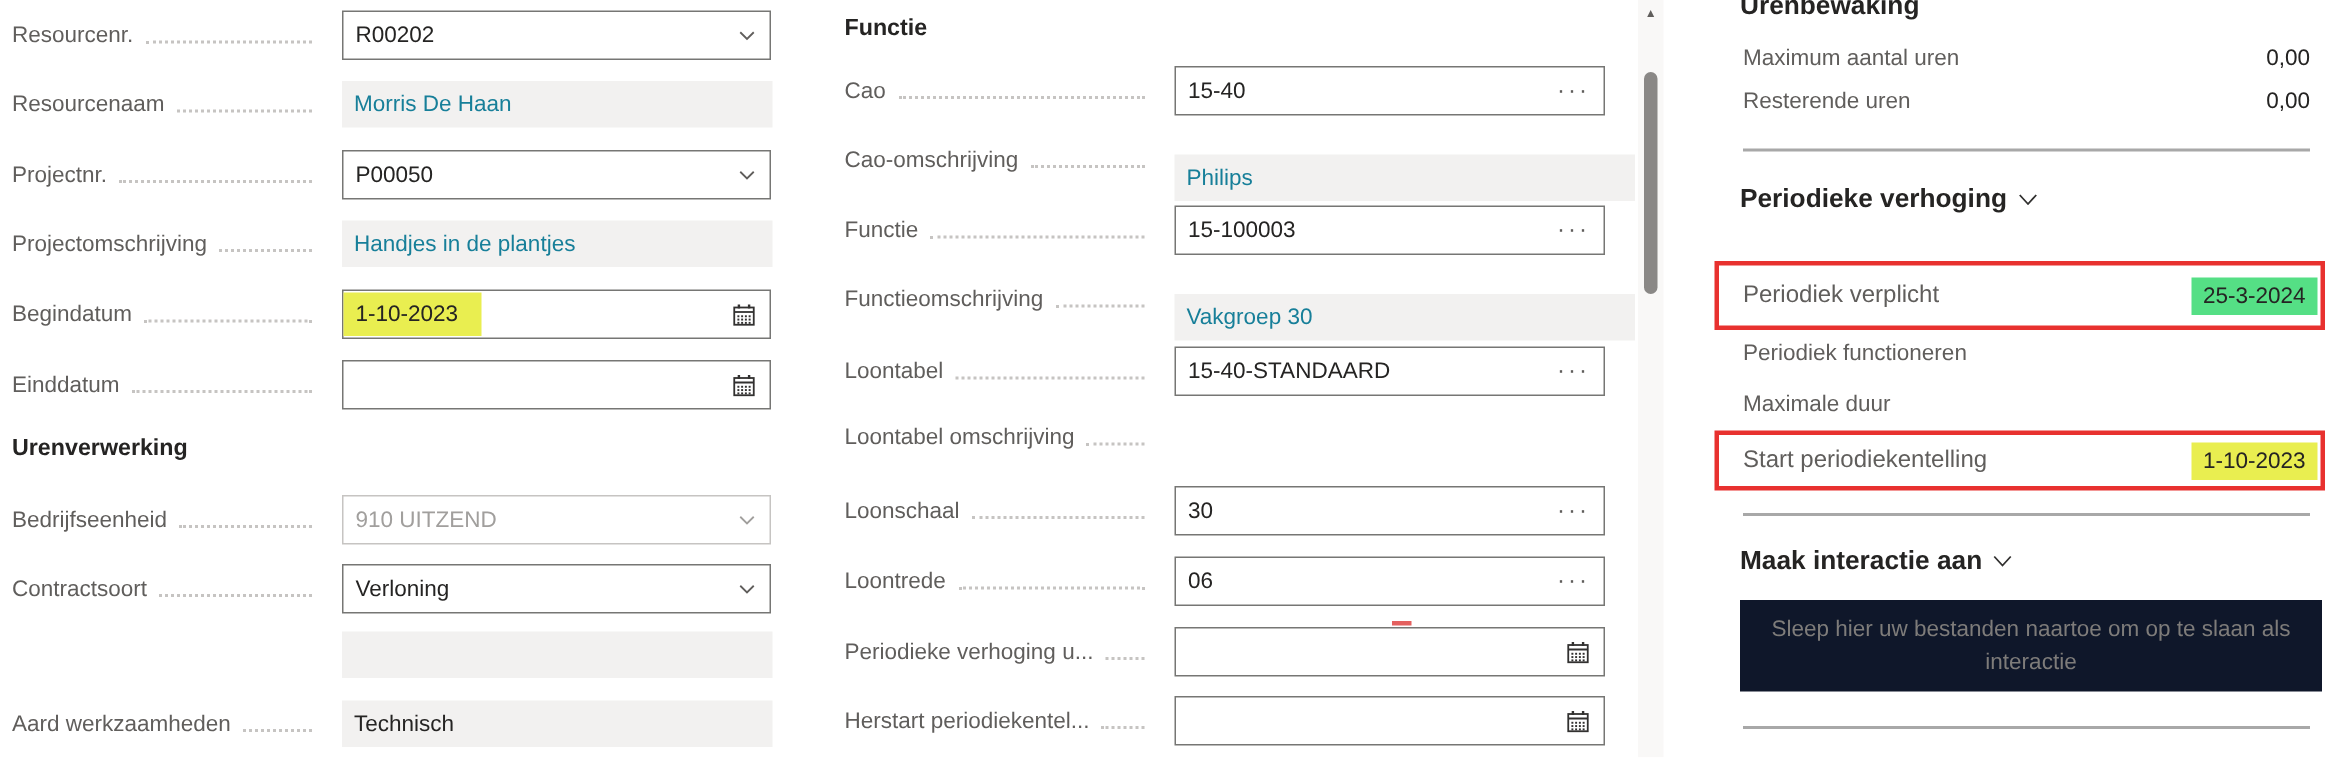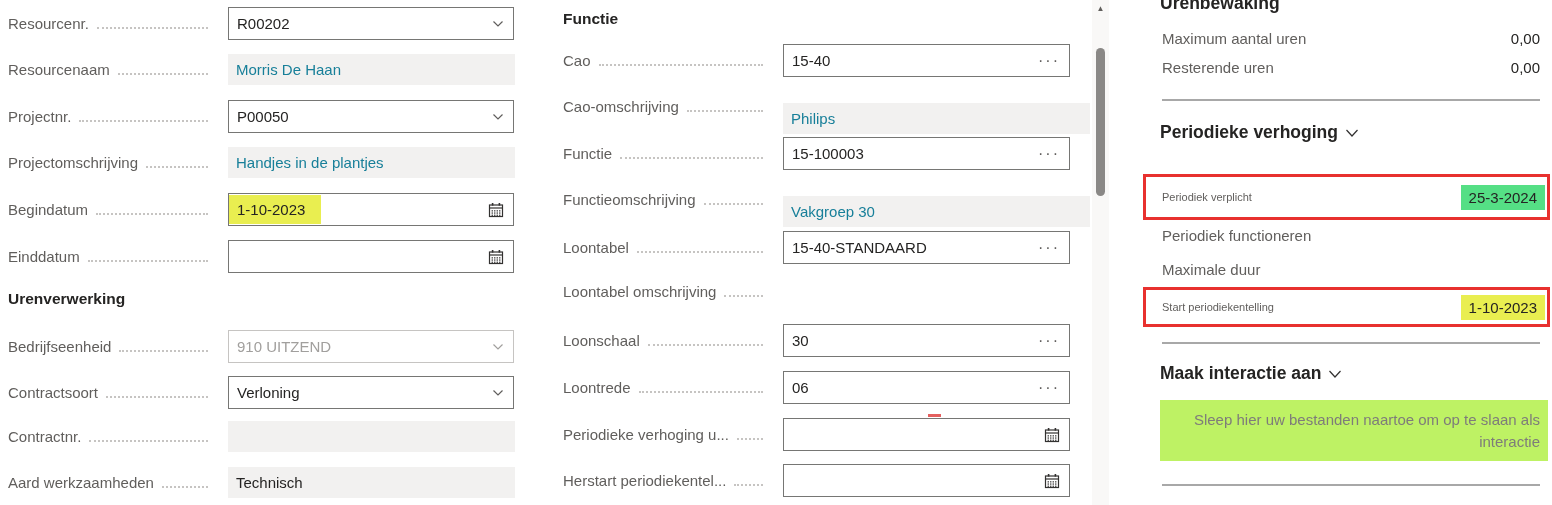--- a/index.html
+++ b/index.html
@@ -35,27 +35,27 @@
   .fb-title{position:absolute;left:1160px;font-size:17.5px;font-weight:bold;color:#252423;
             display:flex;align-items:center;gap:7px;white-space:nowrap;}
   .fb-row{position:absolute;left:1162px;width:378px;display:flex;justify-content:space-between;
           font-size:15px;color:#605e5c;height:22px;align-items:center;}
   .fb-val{color:#252423;}
   .divider{position:absolute;left:1162px;width:378px;border-top:2px solid #a8a8a8;height:0;}
   .fb-plain{position:absolute;left:1162px;font-size:15px;color:#605e5c;height:20px;display:flex;align-items:center;}
   .annot{position:absolute;left:1143px;width:407px;box-sizing:border-box;border:3px solid #e8312f;
          background:#fff;display:flex;align-items:center;justify-content:space-between;
          padding:0 2px 0 16px;}
-  .annot .a-lbl{font-size:11px;color:#605e5c;white-space:nowrap;}
+  .annot .a-lbl{font-size:16px;color:#605e5c;white-space:nowrap;}
   .chip{font-size:15px;color:#252423;padding:4px 8px;white-space:nowrap;}
   .chip.green{background:#55df85;}
   .chip.yellow{background:#e9ee50;}
   .dropzone{position:absolute;left:1160px;top:400px;width:388px;height:61px;box-sizing:border-box;
-            background:#bef264;color:#7e7c7a;font-size:15px;display:flex;align-items:center;
-            justify-content:center;text-align:right;line-height:1.45;padding:0 8px;}
+            background:#0f172a;color:#7e7c7a;font-size:15px;display:flex;align-items:center;
+            justify-content:center;text-align:center;line-height:1.45;padding:0 8px;}
 
   
   .sb-track{position:absolute;left:1092px;top:0;width:17px;height:505px;background:#f9f8f7;}
   .sb-arrow{position:absolute;left:1092px;top:4px;width:17px;text-align:center;
             font-size:8px;color:#605e5c;line-height:10px;}
   .sb-thumb{position:absolute;left:1096px;top:48px;width:9px;height:148px;background:#8a8886;border-radius:4.5px;}
 
   .red-dash{position:absolute;left:928px;top:414px;width:13px;height:3px;background:#e4605f;}
   svg{flex:none;}
 </style>
@@ -175,24 +175,20 @@
       <span>Contractsoort</span>
       <span class="leader"></span>
     </div>
   <div class="fld l bordered" style="top:376px">
     <span>Verloning</span>
     <svg width="12" height="8" viewBox="0 0 12 8">
         <path d="M1.5 1.5 L6 6 L10.5 1.5" fill="none" stroke="#605e5c" stroke-width="1.2"></path>
       </svg>
   </div>
 
-  <div class="lbl l" style="top:421px;height:31px">
-      <span>Contractnr.</span>
-      <span class="leader"></span>
-    </div>
   <div class="fld l ro" style="top:421px">
     <span></span>
   </div>
 
   <div class="lbl l" style="top:467px;height:31px">
       <span>Aard werkzaamheden</span>
       <span class="leader"></span>
     </div>
   <div class="fld l ro" style="top:467px">
     <span>Technisch</span>

